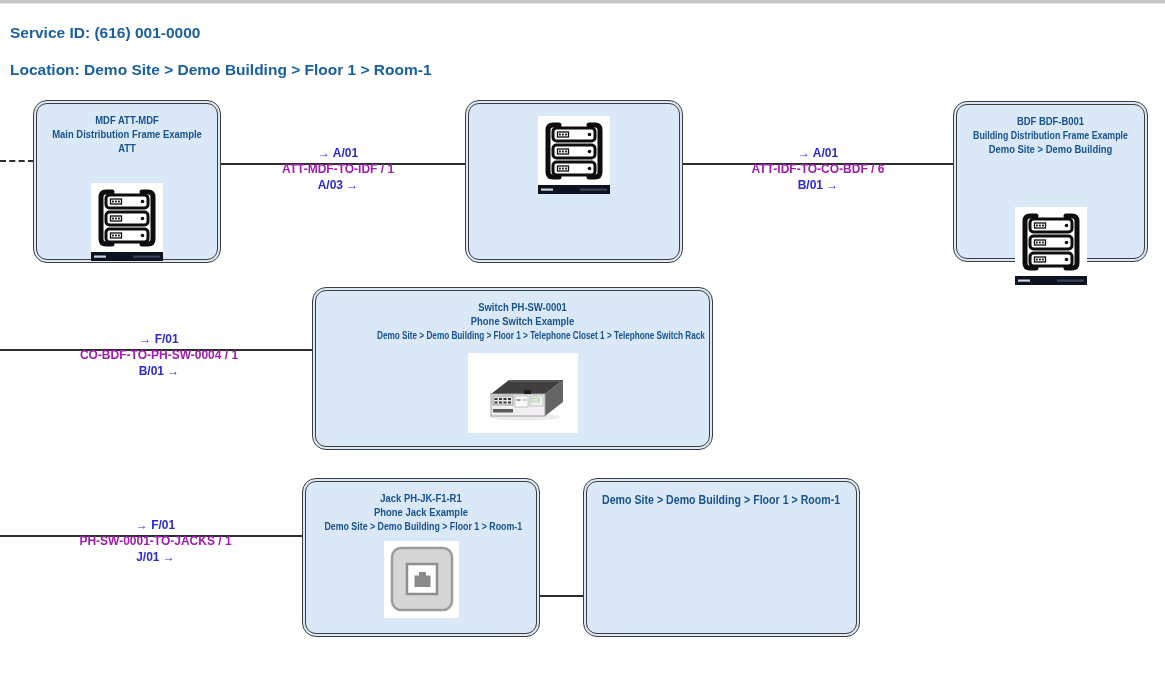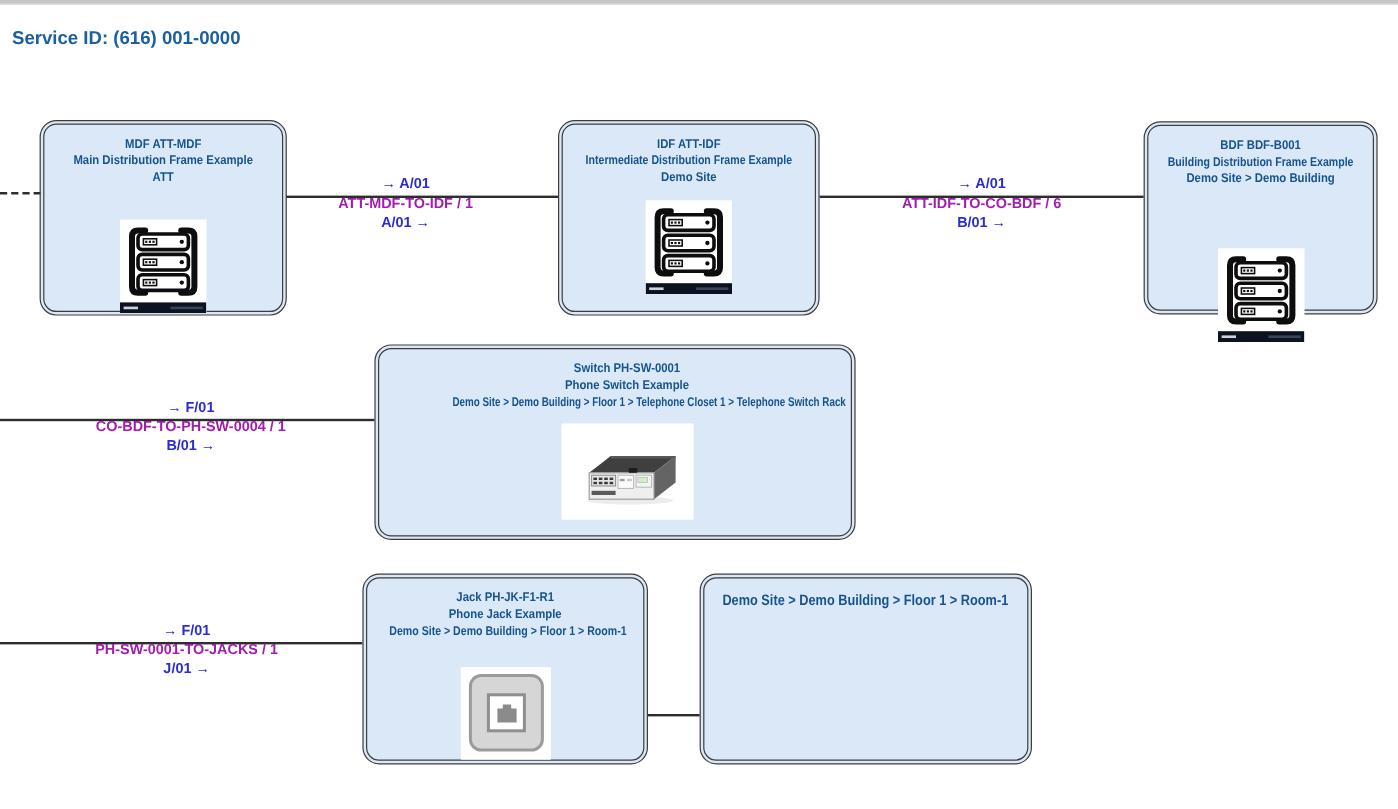--- a/index.html
+++ b/index.html
@@ -32,53 +32,54 @@
                white-space:nowrap; transform:scaleX(0.85); transform-origin:left center; }
 </style>
 </head>
 <body>
 
 <div class="canvas">
 
   <div class="topbar"></div>
 
   <div class="hdr service">Service ID: (616) 001-0000</div>
+  <div class="hdr location">Location: Demo Site &gt; Demo Building &gt; Floor 1 &gt; Room-1</div>
 
   <div class="hline dashed" style="left:0;top:160px;width:34px;"></div>
   <div class="hline" style="left:211px;top:163px;width:254px;"></div>
   <div class="hline" style="left:683px;top:163px;width:270px;"></div>
   <div class="hline" style="left:0;top:349px;width:312px;"></div>
   <div class="hline" style="left:0;top:535px;width:302px;"></div>
   <div class="hline" style="left:540px;top:595px;width:43px;"></div>
 
   <div class="conn" style="left:211px;top:145px;width:254px;padding:0 10px;">
     <span>→ A/01</span>
     <span class="cable">ATT-MDF-TO-IDF / 1</span>
-    <span>A/01 →</span>
+    <span>A/03 →</span>
   </div>
 
   <div class="conn" style="left:683px;top:145px;width:270px;padding:0 9px;">
     <span>→ A/01</span>
     <span class="cable">ATT-IDF-TO-CO-BDF / 6</span>
     <span>B/01 →</span>
   </div>
 
   <div class="conn" style="left:0;top:331px;width:312px;padding:0 14px 0 20px;">
     <span>→ F/01</span>
     <span class="cable">CO-BDF-TO-PH-SW-0004 / 1</span>
     <span>B/01 →</span>
   </div>
 
   <div class="conn" style="left:0;top:517px;width:302px;padding:0 11px 0 20px;">
     <span>→ F/01</span>
     <span class="cable">PH-SW-0001-TO-JACKS / 1</span>
     <span>J/01 →</span>
   </div>
 
-  <div class="node" style="left:33px;top:100px;width:206px;height:163px;gap:16px;">
+  <div class="node" style="left:33px;top:100px;width:188px;height:163px;gap:16px;">
     <div class="node-text">
       <div class="nline">MDF ATT-MDF</div>
       <div class="nline">Main Distribution Frame Example</div>
       <div class="nline">ATT</div>
     </div>
     <div class="icon-wrap" style="margin-top:12px;">
       <svg width="72" height="78" viewBox="0 0 72 78" xmlns="http://www.w3.org/2000/svg">
         <rect width="72" height="78" fill="#ffffff"></rect>
         <path d="M21 9 H15 Q10 9 10 14 V56 Q10 61 15 61 H21" fill="none" stroke="#0d0d0d" stroke-width="5" stroke-linecap="round"></path>
         <path d="M51 9 H57 Q62 9 62 14 V56 Q62 61 57 61 H51" fill="none" stroke="#0d0d0d" stroke-width="5" stroke-linecap="round"></path>
@@ -107,25 +108,20 @@
           <circle cx="51.5" cy="18.5" r="1.8" fill="#0d0d0d"></circle>
         </g>
         <rect x="0" y="69" width="72" height="9" fill="#0c1220"></rect>
         <rect x="3" y="72.5" width="12" height="2.2" fill="#cdd3dd"></rect>
         <rect x="42" y="72.5" width="27" height="2.2" fill="#39445a"></rect>
       </svg>
     </div>
   </div>
 
   <div class="node" style="left:465px;top:100px;width:218px;height:163px;">
-    <div class="node-text">
-      <div class="nline">IDF ATT-IDF</div>
-      <div class="nline squeeze-mid">Intermediate Distribution Frame Example</div>
-      <div class="nline">Demo Site</div>
-    </div>
     <div class="icon-wrap" style="margin-top:12px;">
       <svg width="72" height="78" viewBox="0 0 72 78" xmlns="http://www.w3.org/2000/svg">
         <rect width="72" height="78" fill="#ffffff"></rect>
         <path d="M21 9 H15 Q10 9 10 14 V56 Q10 61 15 61 H21" fill="none" stroke="#0d0d0d" stroke-width="5" stroke-linecap="round"></path>
         <path d="M51 9 H57 Q62 9 62 14 V56 Q62 61 57 61 H51" fill="none" stroke="#0d0d0d" stroke-width="5" stroke-linecap="round"></path>
         <g>
           <rect x="15" y="12" width="42" height="13" rx="3.5" fill="#ffffff" stroke="#0d0d0d" stroke-width="3"></rect>
           <rect x="19.5" y="16" width="11" height="5" fill="none" stroke="#0d0d0d" stroke-width="1.3"></rect>
           <rect x="21" y="17.6" width="1.8" height="1.8" fill="#0d0d0d"></rect>
             <rect x="24" y="17.6" width="1.8" height="1.8" fill="#0d0d0d"></rect>
@@ -224,21 +220,21 @@
         <rect x="47" y="43" width="13" height="11" fill="#fafafa" stroke="#b5b5b5" stroke-width="0.8"></rect>
         <rect x="48.5" y="46" width="4" height="2" fill="#9a9a9a"></rect>
           <rect x="54.5" y="46" width="4" height="2" fill="#c9c9c9"></rect>
         <rect x="62" y="43" width="13" height="10" fill="#f3f3f3" stroke="#b5b5b5" stroke-width="0.8"></rect>
         <rect x="63.5" y="45" width="8" height="4" fill="#d9ead3" stroke="#a8bfa0" stroke-width="0.6"></rect>
         <rect x="56" y="37" width="7" height="4" fill="#1e1e1e"></rect>
       </svg>
     </div>
   </div>
 
-  <div class="node" style="left:302px;top:478px;width:238px;height:159px;justify-content:space-between;">
+  <div class="node" style="left:302px;top:478px;width:238px;height:159px;">
     <div class="node-text">
       <div class="nline">Jack PH-JK-F1-R1</div>
       <div class="nline">Phone Jack Example</div>
       <div class="nline squeeze-mid">Demo Site &gt; Demo Building &gt; Floor 1 &gt; Room-1</div>
     </div>
     <div class="icon-wrap" style="margin-top:8px;">
       <svg width="75" height="77" viewBox="0 0 75 77" xmlns="http://www.w3.org/2000/svg">
         <rect width="75" height="77" fill="#ffffff"></rect>
         <rect x="8" y="7" width="60" height="62" rx="9" fill="#d6d6d6" stroke="#9b9b9b" stroke-width="2.5"></rect>
         <rect x="23" y="23" width="30" height="30" fill="#ffffff" stroke="#8f8f8f" stroke-width="2.5"></rect>

